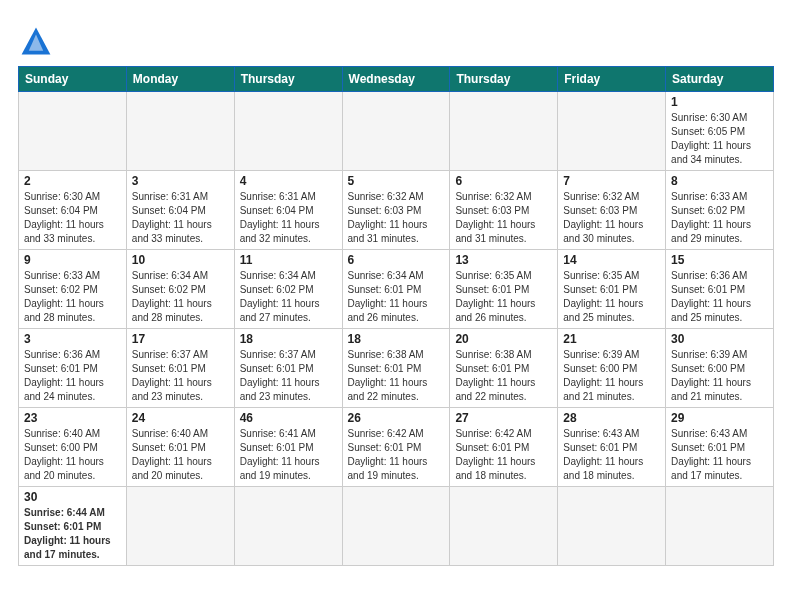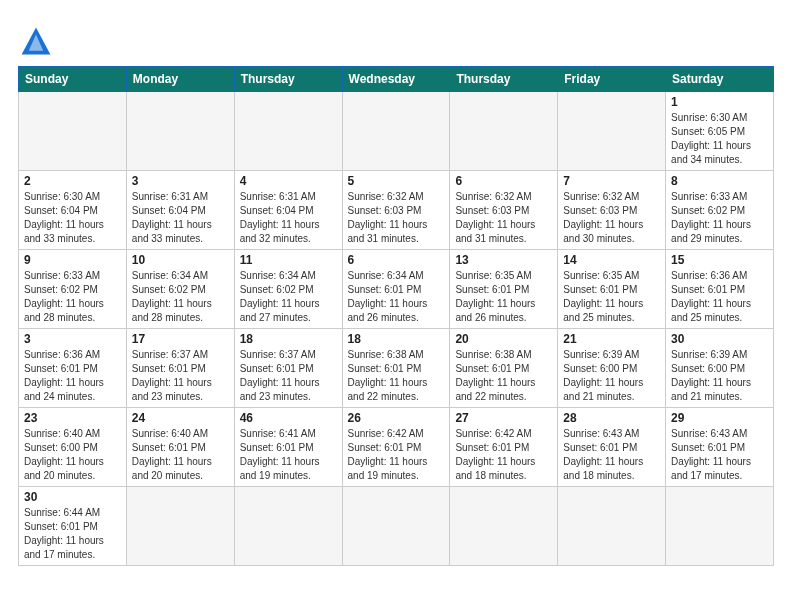--- a/index.html
+++ b/index.html
@@ -344,21 +344,21 @@
             <span class="day-number">29</span>
             <div class="day-info" style="white-space: pre-line;">Sunrise: 6:43 AM
 Sunset: 6:01 PM
 Daylight: 11 hours
 and 17 minutes.</div>
           </td>
         </tr>
         <tr>
           <td>
             <span class="day-number">30</span>
-            <div class="day-info" style="white-space: pre-line;">Sunrise: 6:44 AM
+            <div class="day-info" style="white-space: pre-line; font-weight: bold;">Sunrise: 6:44 AM
 Sunset: 6:01 PM
 Daylight: 11 hours
 and 17 minutes.</div>
           </td>
           <td class="empty"></td>
           <td class="empty"></td>
           <td class="empty"></td>
           <td class="empty"></td>
           <td class="empty"></td>
           <td class="empty"></td>

